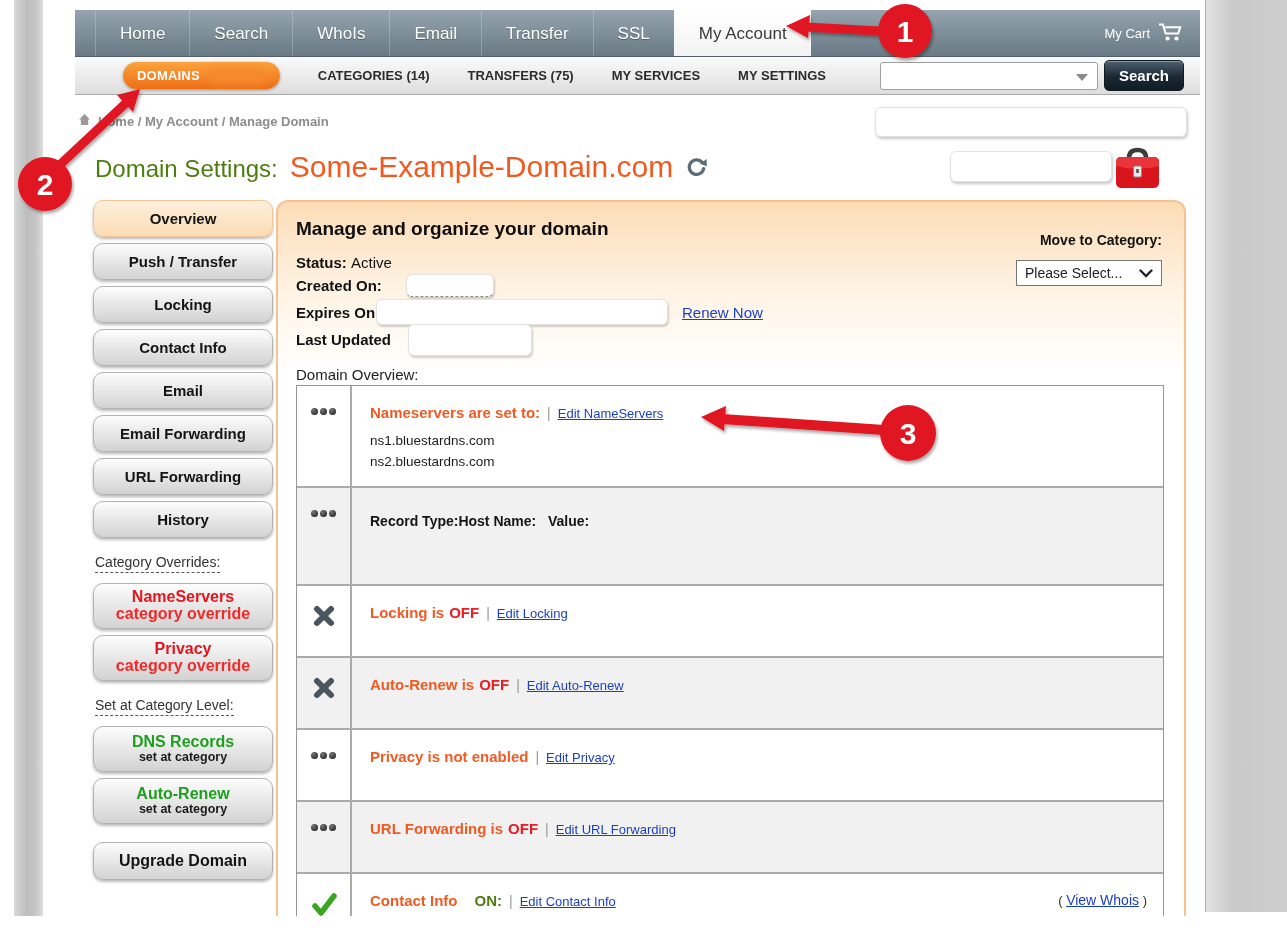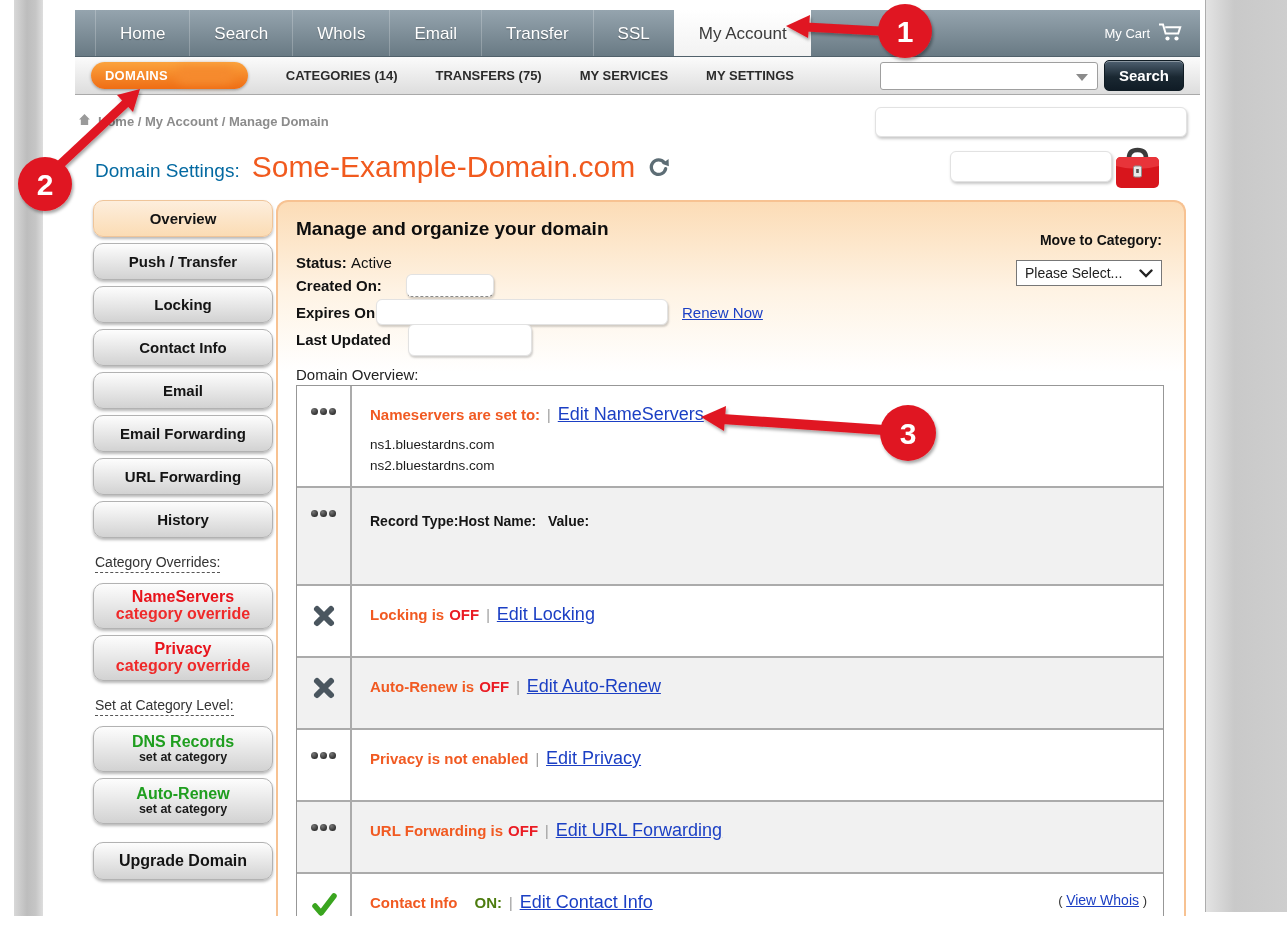--- a/index.html
+++ b/index.html
@@ -20,40 +20,40 @@
   .topnav .spacer{width:20px}
   .tab{color:#fff;font-size:17px;line-height:47px;padding:0 24px;text-shadow:0 1px 1px rgba(0,0,0,.35);
     border-left:1px solid rgba(255,255,255,.22);cursor:pointer;white-space:nowrap}
   .tab:first-of-type{border-left:none}
   .tab.active{background:linear-gradient(#ffffff,#f2f2f2);color:#3b3b3b;text-shadow:none}
   .mycart{position:absolute;right:16px;top:0;height:47px;display:flex;align-items:center;gap:8px;color:#fff;font-size:13px;cursor:pointer}
 
   
   .subnav{position:absolute;left:75px;top:57px;width:1125px;height:38px;
     background:linear-gradient(#fbfbfb,#dddddd);border-bottom:1px solid #a9a9a9;display:flex;align-items:center}
-  .domains-pill{position:relative;margin-left:16px;height:27px;border-radius:14px;display:flex;align-items:center;
+  .domains-pill{position:relative;margin-left:48px;height:27px;border-radius:14px;display:flex;align-items:center;
     padding:0 14px;background:linear-gradient(#fba33e,#ef6d14);box-shadow:0 1px 3px rgba(0,0,0,.35);cursor:pointer}
   .domains-pill .lbl{color:#fff;font-weight:bold;font-size:13px;letter-spacing:.2px}
   .domains-pill .smudge{width:58px;height:17px;margin-left:8px;border-radius:9px;background:#f58a2e;filter:blur(4px)}
   .subitem{margin-left:38px;font-size:13px;font-weight:bold;color:#2b2b2b;cursor:pointer;white-space:nowrap}
   .combo{position:absolute;left:805px;top:5px;width:218px;height:28px;background:#fff;border:1px solid #9f9f9f;border-radius:3px;cursor:pointer}
   .combo .caret{position:absolute;right:9px;top:11px;width:0;height:0;border-left:6px solid transparent;border-right:6px solid transparent;border-top:7px solid #8b8b8b}
   .search-btn{position:absolute;left:1029px;top:3px;width:80px;height:31px;border-radius:5px;border:1px solid #101c24;
     background:linear-gradient(#4e6070,#1a2832 55%,#101c26);color:#fff;font-weight:bold;font-size:15px;
     display:flex;align-items:center;justify-content:center;cursor:pointer;box-shadow:inset 0 1px 0 rgba(255,255,255,.35)}
 
   
   .breadcrumb{position:absolute;left:78px;top:113px;display:flex;align-items:center;gap:7px;
     color:#8c8c8c;font-size:13px;font-weight:bold}
   .redact{background:#fff;border:1px solid #e2e2e2;border-radius:6px;box-shadow:1px 2px 3px rgba(0,0,0,.22);position:absolute}
   .redact.bc{left:875px;top:107px;width:312px;height:30px}
 
   
   .title-row{position:absolute;left:95px;top:150px;display:flex;align-items:baseline;white-space:nowrap}
-  .title-prefix{color:#0369a1;font-size:19px}
+  .title-prefix{color:#4d7c0f;font-size:24px}
   .title-domain{color:#f15a1e;font-size:30px;margin-left:12px}
   .refresh{margin-left:12px;position:relative;top:2px;cursor:pointer}
   .redact.t1{left:950px;top:151px;width:162px;height:31px}
   .toolbox{position:absolute;left:1114px;top:146px;cursor:pointer}
 
   
   .sidebar{position:absolute;left:93px;top:200px;width:180px;z-index:5}
   .sbtn{height:37px;border-radius:10px;border:1px solid #b2b2b2;background:linear-gradient(#fdfdfd,#d2d2d2);
     box-shadow:0 2px 3px rgba(0,0,0,.28);margin-bottom:6px;display:flex;align-items:center;justify-content:center;
     font-size:15px;font-weight:bold;color:#141414;cursor:pointer}
@@ -87,21 +87,21 @@
   .trow{display:flex;border-top:2px solid #ababab;background:#fff;position:relative}
   .trow:first-child{border-top:none}
   .trow.alt{background:#f1f1f1}
   .ticon{width:55px;border-right:2px solid #ababab;display:flex;justify-content:center;padding-top:18px;flex-shrink:0}
   .tbody{padding:18px 0 0 18px;flex:1;position:relative}
   .ttl{font-size:15px;font-weight:bold;color:#f15a22;white-space:nowrap}
   .ttl .em-red{color:#ea1c24;margin-left:5px}
   .ttl .em-green{color:#4d7c0f;margin-left:17px}
   .ttl .em-dark{color:#151515;margin-left:5px;border-bottom:1px dashed #444;padding-bottom:1px}
   .sep{color:#999;font-weight:normal;margin:0 7px;font-size:14px}
-  .lnk{font-size:18px;font-weight:normal;color:#1b3fc4;text-decoration:underline;cursor:pointer}
+  .lnk{font-size:13px;font-weight:normal;color:#1b3fc4;text-decoration:underline;cursor:pointer}
   .ns-lines{margin-top:9px;font-size:13.5px;color:#1c1c1c;line-height:21px;font-weight:normal}
   .rec-line{margin-top:7px;font-size:14px;font-weight:bold;color:#151515;white-space:pre}
   .whois{position:absolute;right:16px;top:18px;font-size:13px;color:#333;white-space:nowrap}
   .whois .lnk{font-size:14px}
 
   .dots{display:flex;gap:2px;margin-top:4px}
   .dots i{width:7px;height:7px;border-radius:50%;background:radial-gradient(circle at 35% 30%,#777,#141414)}
 
   
   .overlay{position:absolute;inset:0;z-index:100;pointer-events:none}

